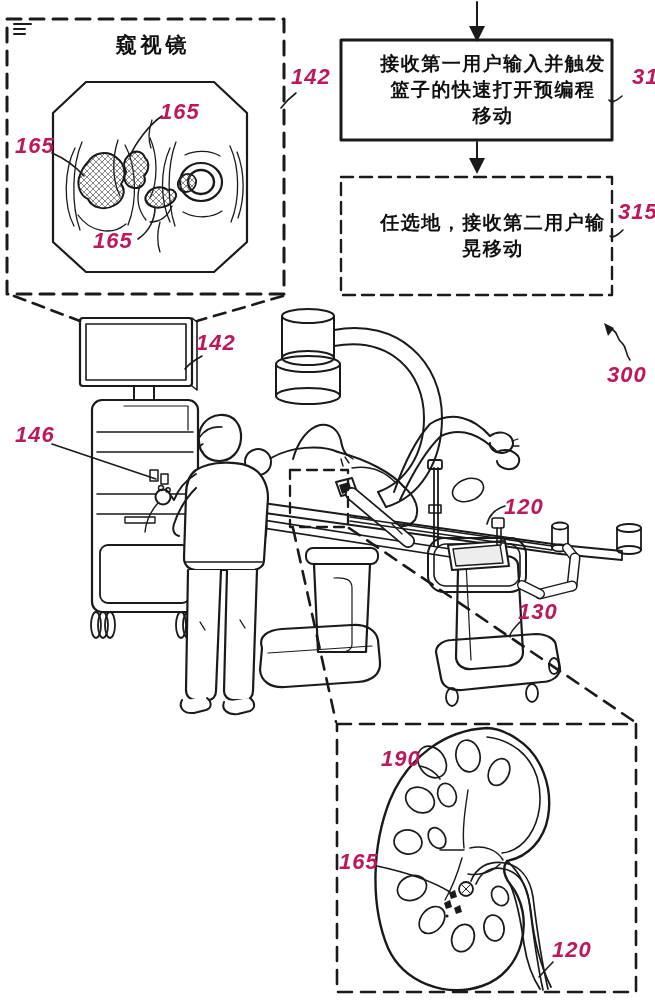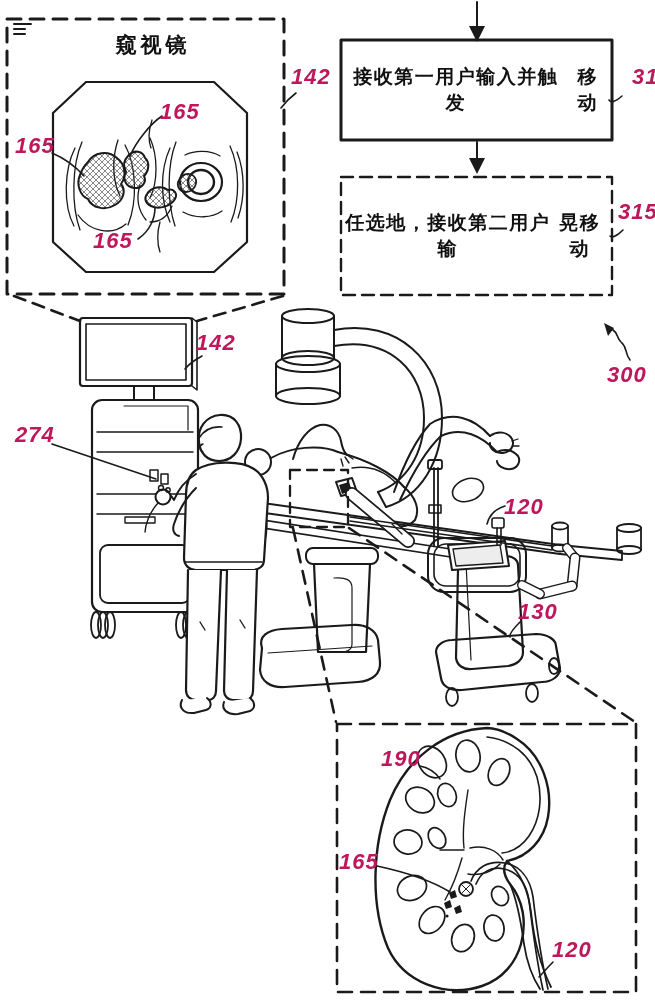--- a/index.html
+++ b/index.html
@@ -3,25 +3,25 @@
 <meta charset="utf-8">
 <style>
   html,body{margin:0;padding:0;background:#fff;}
   .canvas{position:relative;width:655px;height:1000px;background:#fff;overflow:hidden;
           font-family:"Liberation Sans",sans-serif;color:#111;}
   .art{position:absolute;left:0;top:0;}
   .ref{position:absolute;font:italic 700 22px "Liberation Sans",sans-serif;color:#be185d;
        letter-spacing:1px;white-space:nowrap;}
   .cn-title{position:absolute;left:88px;top:31px;width:130px;text-align:center;
        font:600 21px "Liberation Serif",serif;letter-spacing:4px;}
-  .flow-box{position:absolute;display:flex;flex-direction:row;align-items:center;
+  .flow-box{position:absolute;display:flex;flex-direction:column;align-items:center;
        justify-content:center;text-align:center;
-       font:600 19px "Liberation Serif",serif;line-height:26px;letter-spacing:1.5px;}
+       font:600 19px "Liberation Serif",serif;line-height:26px;letter-spacing:1.5px;margin-left:17px;}
   .fb1{left:344px;top:42px;width:264px;height:96px;}
-  .fb2{left:344px;top:179px;width:264px;height:114px;justify-content:space-between;}
+  .fb2{left:344px;top:179px;width:264px;height:114px;}
 </style>
 </head>
 <body>
 
 <div class="canvas">
 
 <svg class="art" width="655" height="1000" viewBox="0 0 655 1000" fill="none" stroke="#1a1a1a" stroke-linecap="round" stroke-linejoin="round">
   <defs>
     <pattern id="xh" width="6" height="6" patternUnits="userSpaceOnUse">
       <path d="M0 6 L6 0 M0 0 L6 6" stroke="#555" stroke-width="0.7"></path>
@@ -261,32 +261,33 @@
 
 <div class="cn-title">窥视镜</div>
 
 <div class="ref" style="left:291px;top:64px;">142</div>
 <div class="ref" style="left:160px;top:99px;">165</div>
 <div class="ref" style="left:15px;top:133px;">165</div>
 <div class="ref" style="left:93px;top:228px;">165</div>
 
 <div class="flow-box fb1">
   <div>接收第一用户输入并触发</div>
+  <div>篮子的快速打开预编程</div>
   <div>移动</div>
 </div>
 <div class="ref" style="left:632px;top:64px;text-align:right;">310</div>
 
 <div class="flow-box fb2">
   <div>任选地，接收第二用户输</div>
   <div>晃移动</div>
 </div>
 <div class="ref" style="left:618px;top:199px;">315</div>
 
 <div class="ref" style="left:196px;top:330px;">142</div>
-<div class="ref" style="left:15px;top:422px;">274</div>
+<div class="ref" style="left:15px;top:422px;">146</div>
 <div class="ref" style="left:607px;top:362px;">300</div>
 <div class="ref" style="left:504px;top:494px;">120</div>
 <div class="ref" style="left:518px;top:599px;">130</div>
 
 <div class="ref" style="left:381px;top:746px;">190</div>
 <div class="ref" style="left:339px;top:849px;">165</div>
 <div class="ref" style="left:552px;top:937px;">120</div>
 
 </div>
 

